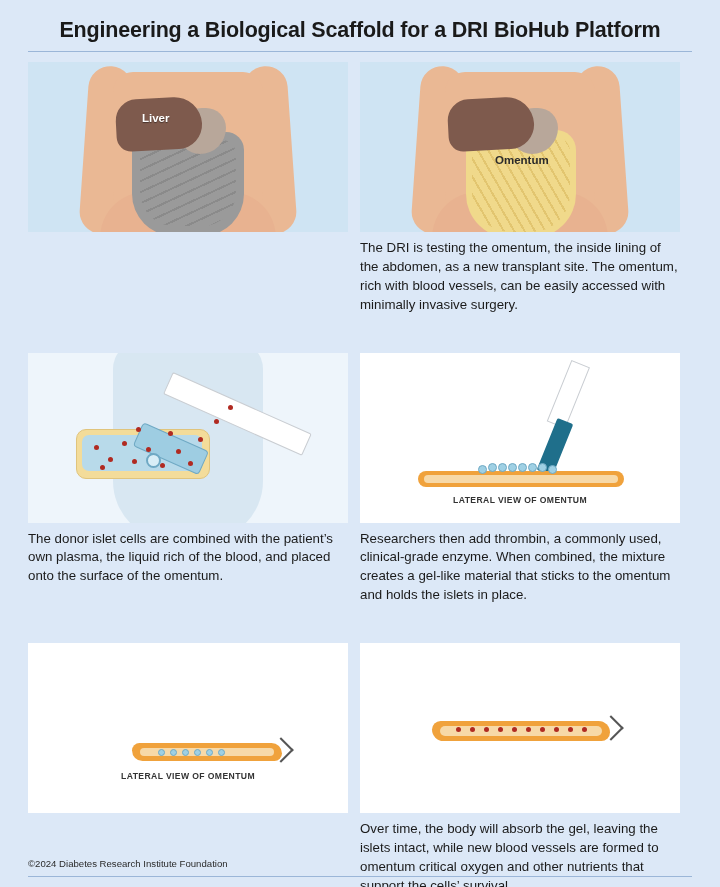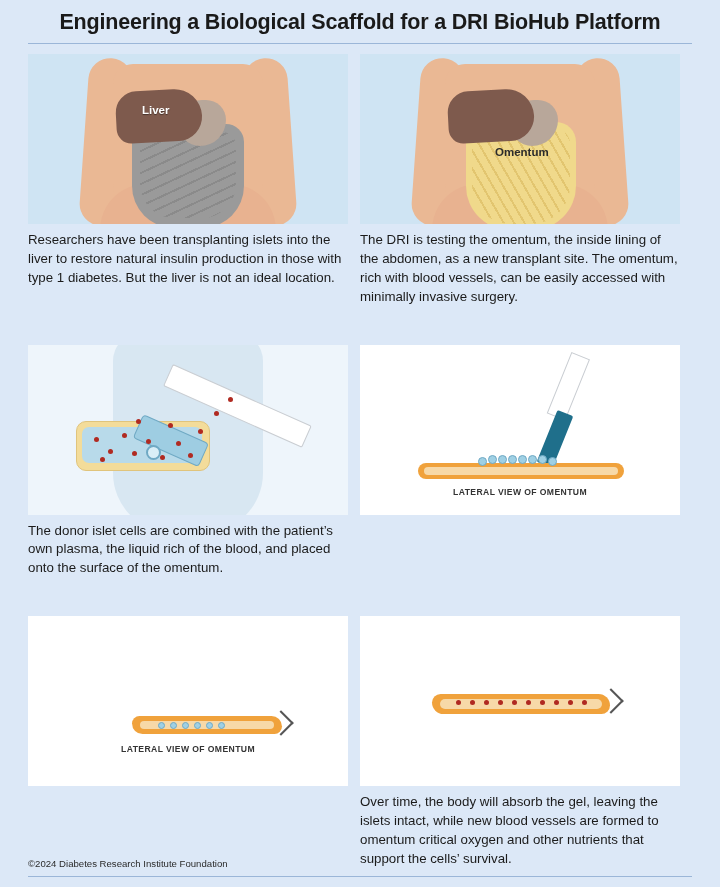--- a/index.html
+++ b/index.html
@@ -20,21 +20,21 @@
     box-sizing: border-box;
     padding: 0 28px;
     background: #dce8f7;
   }
   .title {
     text-align: center;
     font-size: 21.5px;
     font-weight: bold;
     color: #1a1a1a;
     letter-spacing: -0.2px;
-    padding-top: 10px;
+    padding-top: 18px;
     padding-bottom: 8px;
   }
   .title-rule {
     border: none;
     border-top: 1px solid #9bb6d8;
     margin: 0 0 10px 0;
   }
   .grid {
     display: grid;
     grid-template-columns: 320px 320px;
@@ -308,21 +308,20 @@
         <div class="arm-r"></div>
         <div class="skin-torso"></div>
         <div class="hip"></div>
         <div class="organ-gut">
           <div class="gut-texture"></div>
         </div>
         <div class="organ-stomach"></div>
         <div class="organ-liver"></div>
         <div class="organ-label label-liver">Liver</div>
       </div>
-      <div class="caption">Researchers have been transplanting islets into the liver to restore natural insulin production in those with type 1 diabetes. But the liver is not an ideal location.</div>
     </div>
 
     <div class="cell">
       <div class="figure">
         <div class="torso-bg"></div>
         <div class="arm-l"></div>
         <div class="arm-r"></div>
         <div class="skin-torso"></div>
         <div class="hip"></div>
         <div class="organ-omentum">
@@ -376,20 +375,21 @@
         <div class="gel-dot" style="left:128px;top:110px"></div>
         <div class="gel-dot" style="left:138px;top:110px"></div>
         <div class="gel-dot" style="left:148px;top:110px"></div>
         <div class="gel-dot" style="left:158px;top:110px"></div>
         <div class="gel-dot" style="left:168px;top:110px"></div>
         <div class="gel-dot" style="left:178px;top:110px"></div>
         <div class="gel-dot" style="left:118px;top:112px"></div>
         <div class="gel-dot" style="left:188px;top:112px"></div>
         <div class="lat-caption" style="top:142px">LATERAL VIEW OF OMENTUM</div>
       </div>
+      <div class="caption">Researchers then add thrombin, a commonly used, clinical-grade enzyme. When combined, the mixture creates a gel-like material that sticks to the omentum and holds the islets in place.</div>
     </div>
 
     <div class="row-gap-sp"></div>
     <div class="row-gap-sp"></div>
 
     <div class="cell">
       <div class="figure">
         <div class="lat-bg"></div>
         <div class="lat-strip" style="left:104px;top:100px;width:150px;height:18px;border-radius:10px 14px 10px 14px">
           <div class="lat-strip-inner" style="left:8px;top:5px;width:134px;height:8px"></div>

